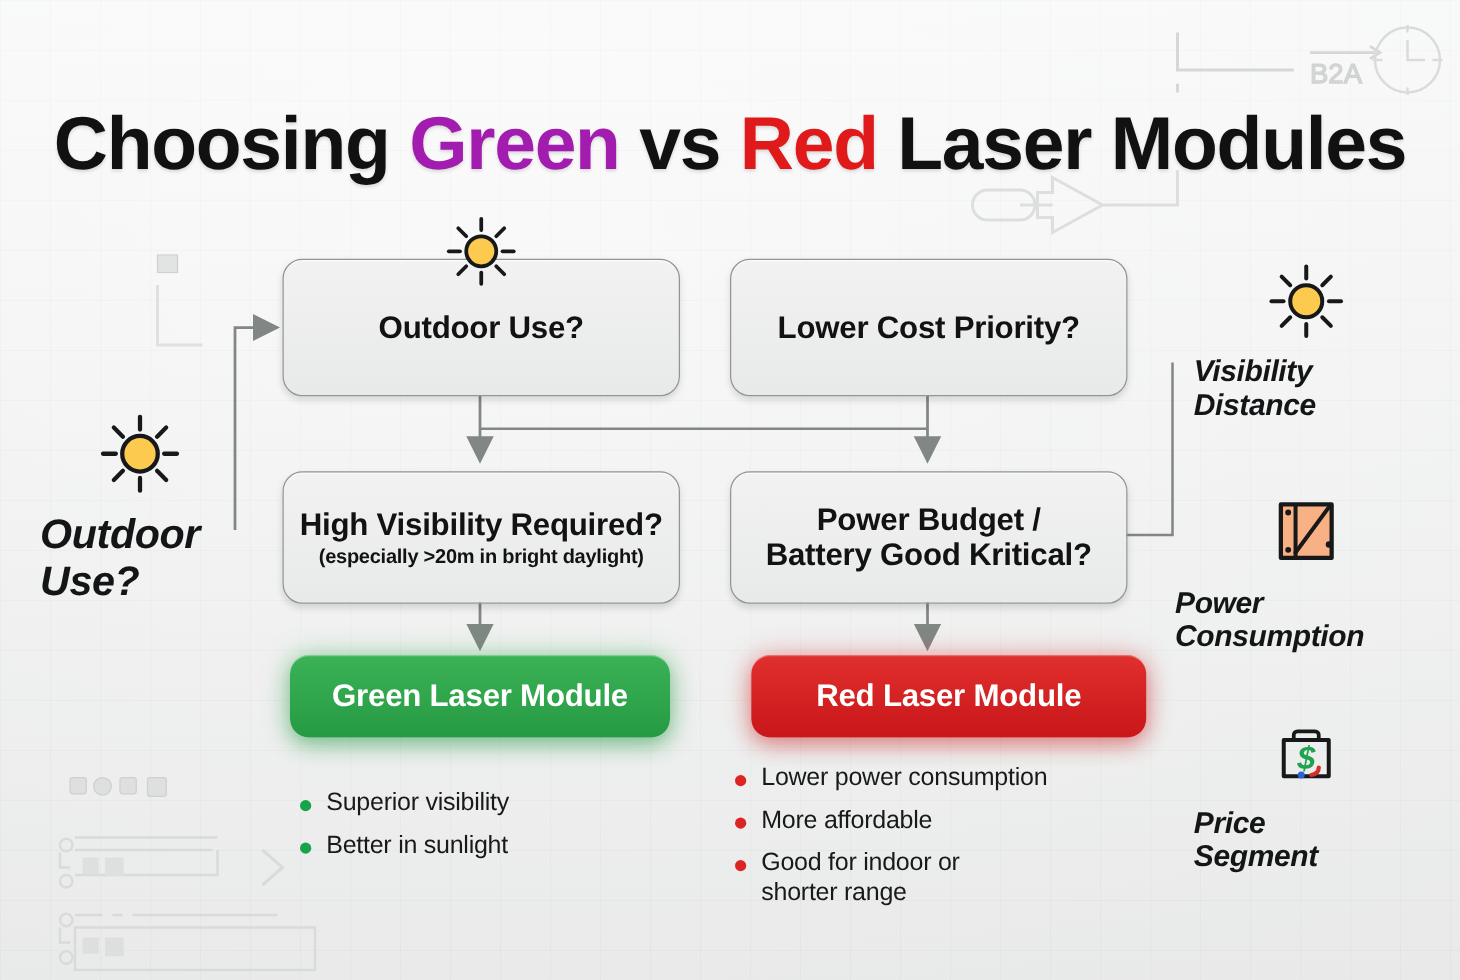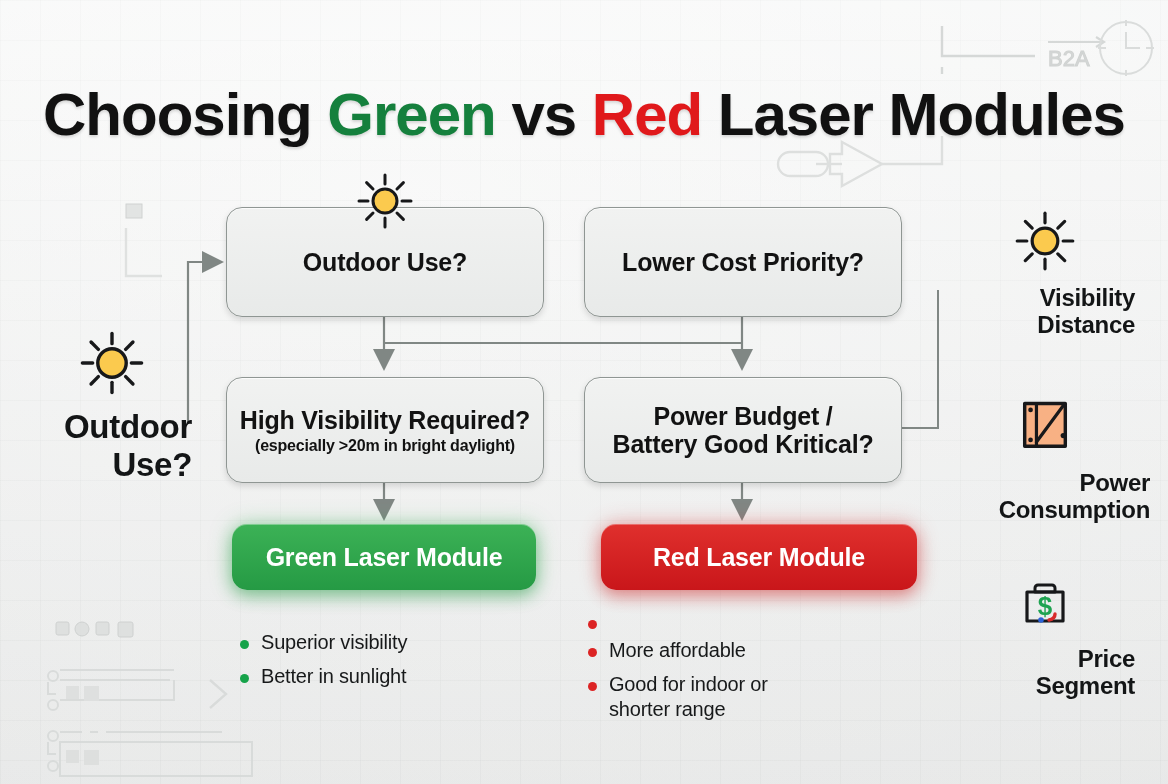--- a/index.html
+++ b/index.html
@@ -26,21 +26,21 @@
   .wm{position:absolute;color:#c9cccb;stroke:#c9cccb;fill:none;opacity:.85;}
 
   
   #title{
     position:absolute;left:0;right:0;top:80px;
     text-align:center;
     font-size:60px;font-weight:700;letter-spacing:-1px;
     color:#111;white-space:nowrap;
     text-shadow:0 2px 3px rgba(0,0,0,.14);
   }
-  #title .g{color:#15803d;}
+  #title .g{color:#a21caf;}
   #title .r{color:#e0191b;}
 
   
   .node{
     position:absolute;
     background:linear-gradient(180deg,#f1f2f1 0%,#e8eae9 100%);
     border:1.4px solid #8f9693;
     border-radius:16px;
     box-shadow:0 3px 6px rgba(0,0,0,.13), inset 0 1px 0 rgba(255,255,255,.7);
     display:flex;flex-direction:column;align-items:center;justify-content:center;
@@ -73,21 +73,21 @@
   .blist .dot{
     width:9px;height:9px;border-radius:50%;flex:0 0 9px;margin-top:10px;margin-right:12px;
   }
   .blist .txt{font-size:20px;line-height:1.24;color:#17191a;letter-spacing:-.2px;}
   #l-green{left:240px;top:610px;width:320px;margin-top:20px;}
   #l-red{left:588px;top:610px;width:340px;}
   #l-green .dot{background:#16a34a;}
   #l-red .dot{background:#dc2424;}
 
   
-  .feat{position:absolute;text-align:right;}
+  .feat{position:absolute;text-align:left;font-style:italic;}
   .feat .lab{font-size:24px;font-weight:700;line-height:1.14;color:#131516;margin-top:12px;letter-spacing:-.3px;}
   #f-left{left:32px;top:330px;width:160px;}
   #f-left .lab{font-size:33px;}
   #f-vis{left:955px;top:210px;width:180px;}
   #f-pow{left:940px;top:395px;width:210px;}
   #f-price{left:955px;top:575px;width:180px;}
 
   .icon{display:block;margin:0 auto;}
 
   
@@ -224,20 +224,21 @@
   </div>
   <div class="row">
     <span class="dot"></span>
     <span class="txt">Better in sunlight</span>
   </div>
 </div>
 
 <div class="blist" id="l-red">
   <div class="row">
     <span class="dot"></span>
+    <span class="txt">Lower power consumption</span>
   </div>
   <div class="row">
     <span class="dot"></span>
     <span class="txt">More affordable</span>
   </div>
   <div class="row">
     <span class="dot"></span>
     <span class="txt" style="white-space:pre-line">Good for indoor or
 shorter range</span>
   </div>

